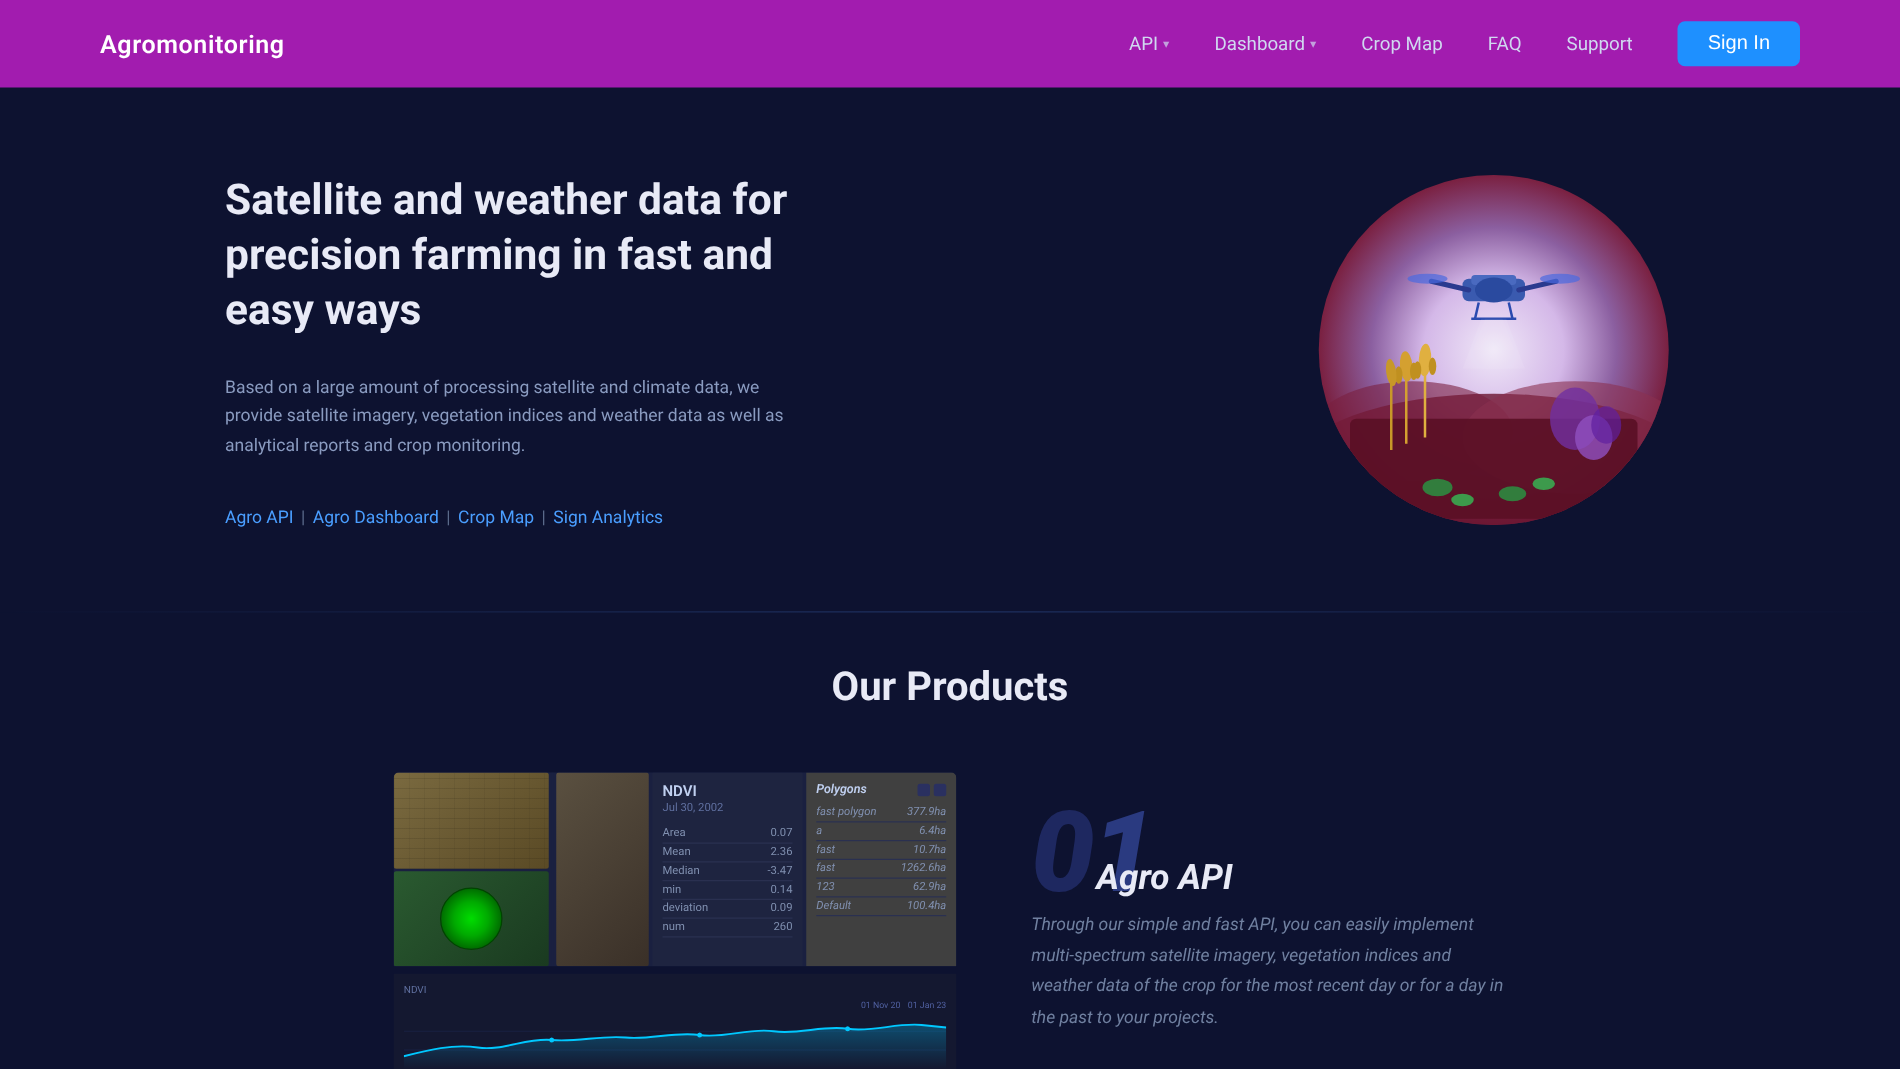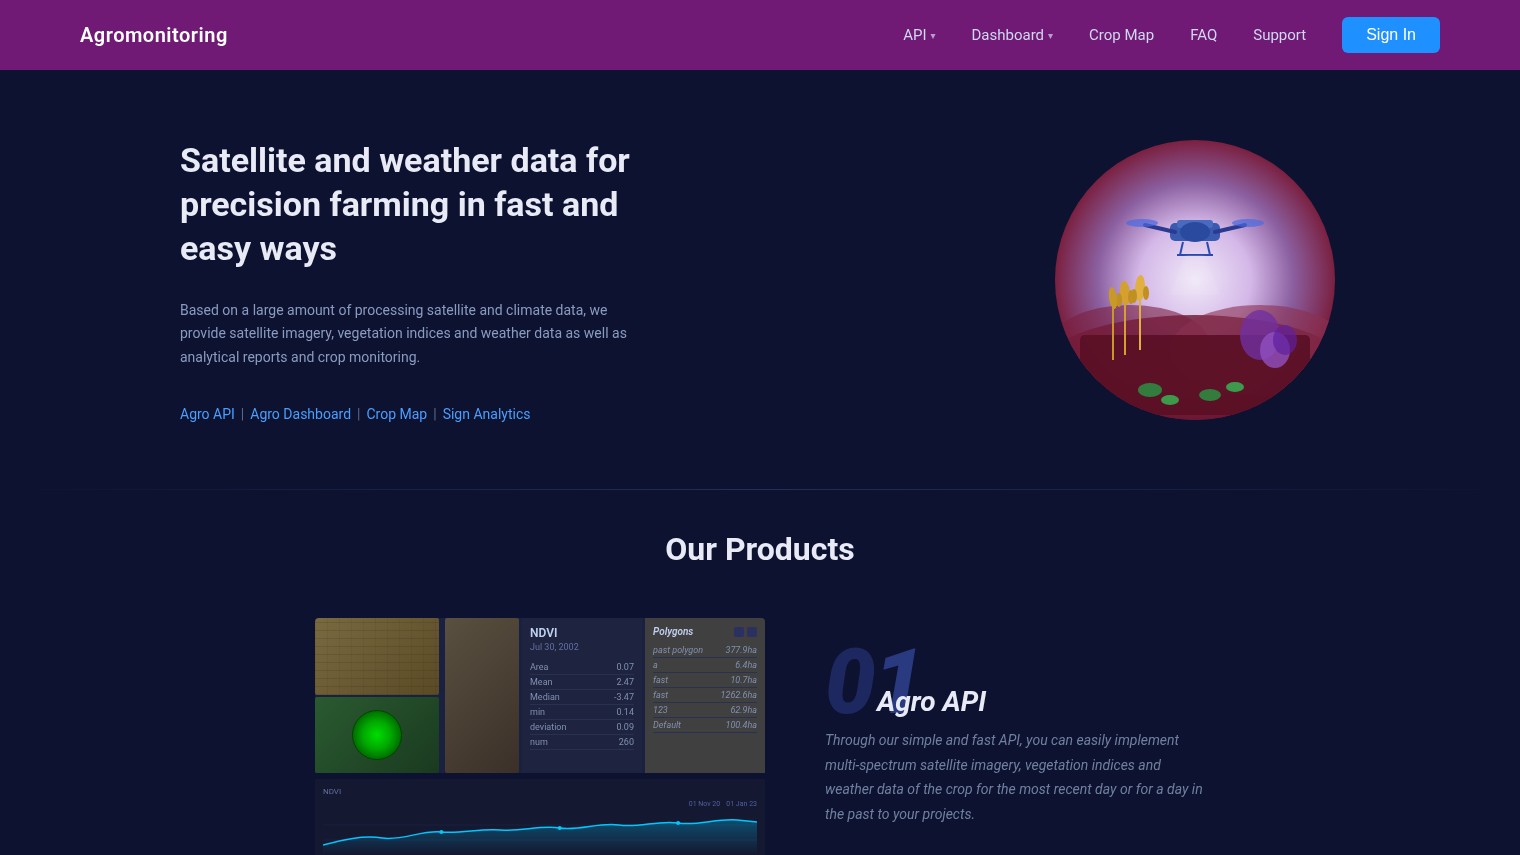--- a/index.html
+++ b/index.html
@@ -11,21 +11,21 @@
       overflow-x: hidden;
     }
 
     
     nav {
       display: flex;
       align-items: center;
       justify-content: space-between;
       padding: 0 80px;
       height: 70px;
-      background-color: #701a75;
+      background-color: #a21caf;
       position: relative;
       z-index: 10;
     }
     .nav-logo {
       font-size: 20px;
       font-weight: 600;
       color: #ffffff;
       letter-spacing: 0.5px;
     }
     .nav-links {
@@ -353,21 +353,21 @@
 
         <div class="screenshot-panel">
           <div class="panel-label">NDVI</div>
           <div class="panel-date">Jul 30, 2002</div>
           <div class="panel-row">
               <span>Area</span>
               <span>0.07</span>
             </div>
           <div class="panel-row">
               <span>Mean</span>
-              <span>2.47</span>
+              <span>2.36</span>
             </div>
           <div class="panel-row">
               <span>Median</span>
               <span>-3.47</span>
             </div>
           <div class="panel-row">
               <span>min</span>
               <span>0.14</span>
             </div>
           <div class="panel-row">
@@ -382,21 +382,21 @@
 
         <div class="screenshot-right-panel">
           <div style="display:flex;align-items:center;justify-content:space-between;margin-bottom:6px;">
             <div style="font-size:10px;color:#c0d0f0;font-weight:600;">Polygons</div>
             <div style="display:flex;gap:3px;">
               <div style="width:10px;height:10px;background:#2a3060;border-radius:2px;"></div>
               <div style="width:10px;height:10px;background:#2a3060;border-radius:2px;"></div>
             </div>
           </div>
           <div class="panel-row">
-              <span>past polygon</span>
+              <span>fast polygon</span>
               <span>377.9ha</span>
             </div>
           <div class="panel-row">
               <span>a</span>
               <span>6.4ha</span>
             </div>
           <div class="panel-row">
               <span>fast</span>
               <span>10.7ha</span>
             </div>

